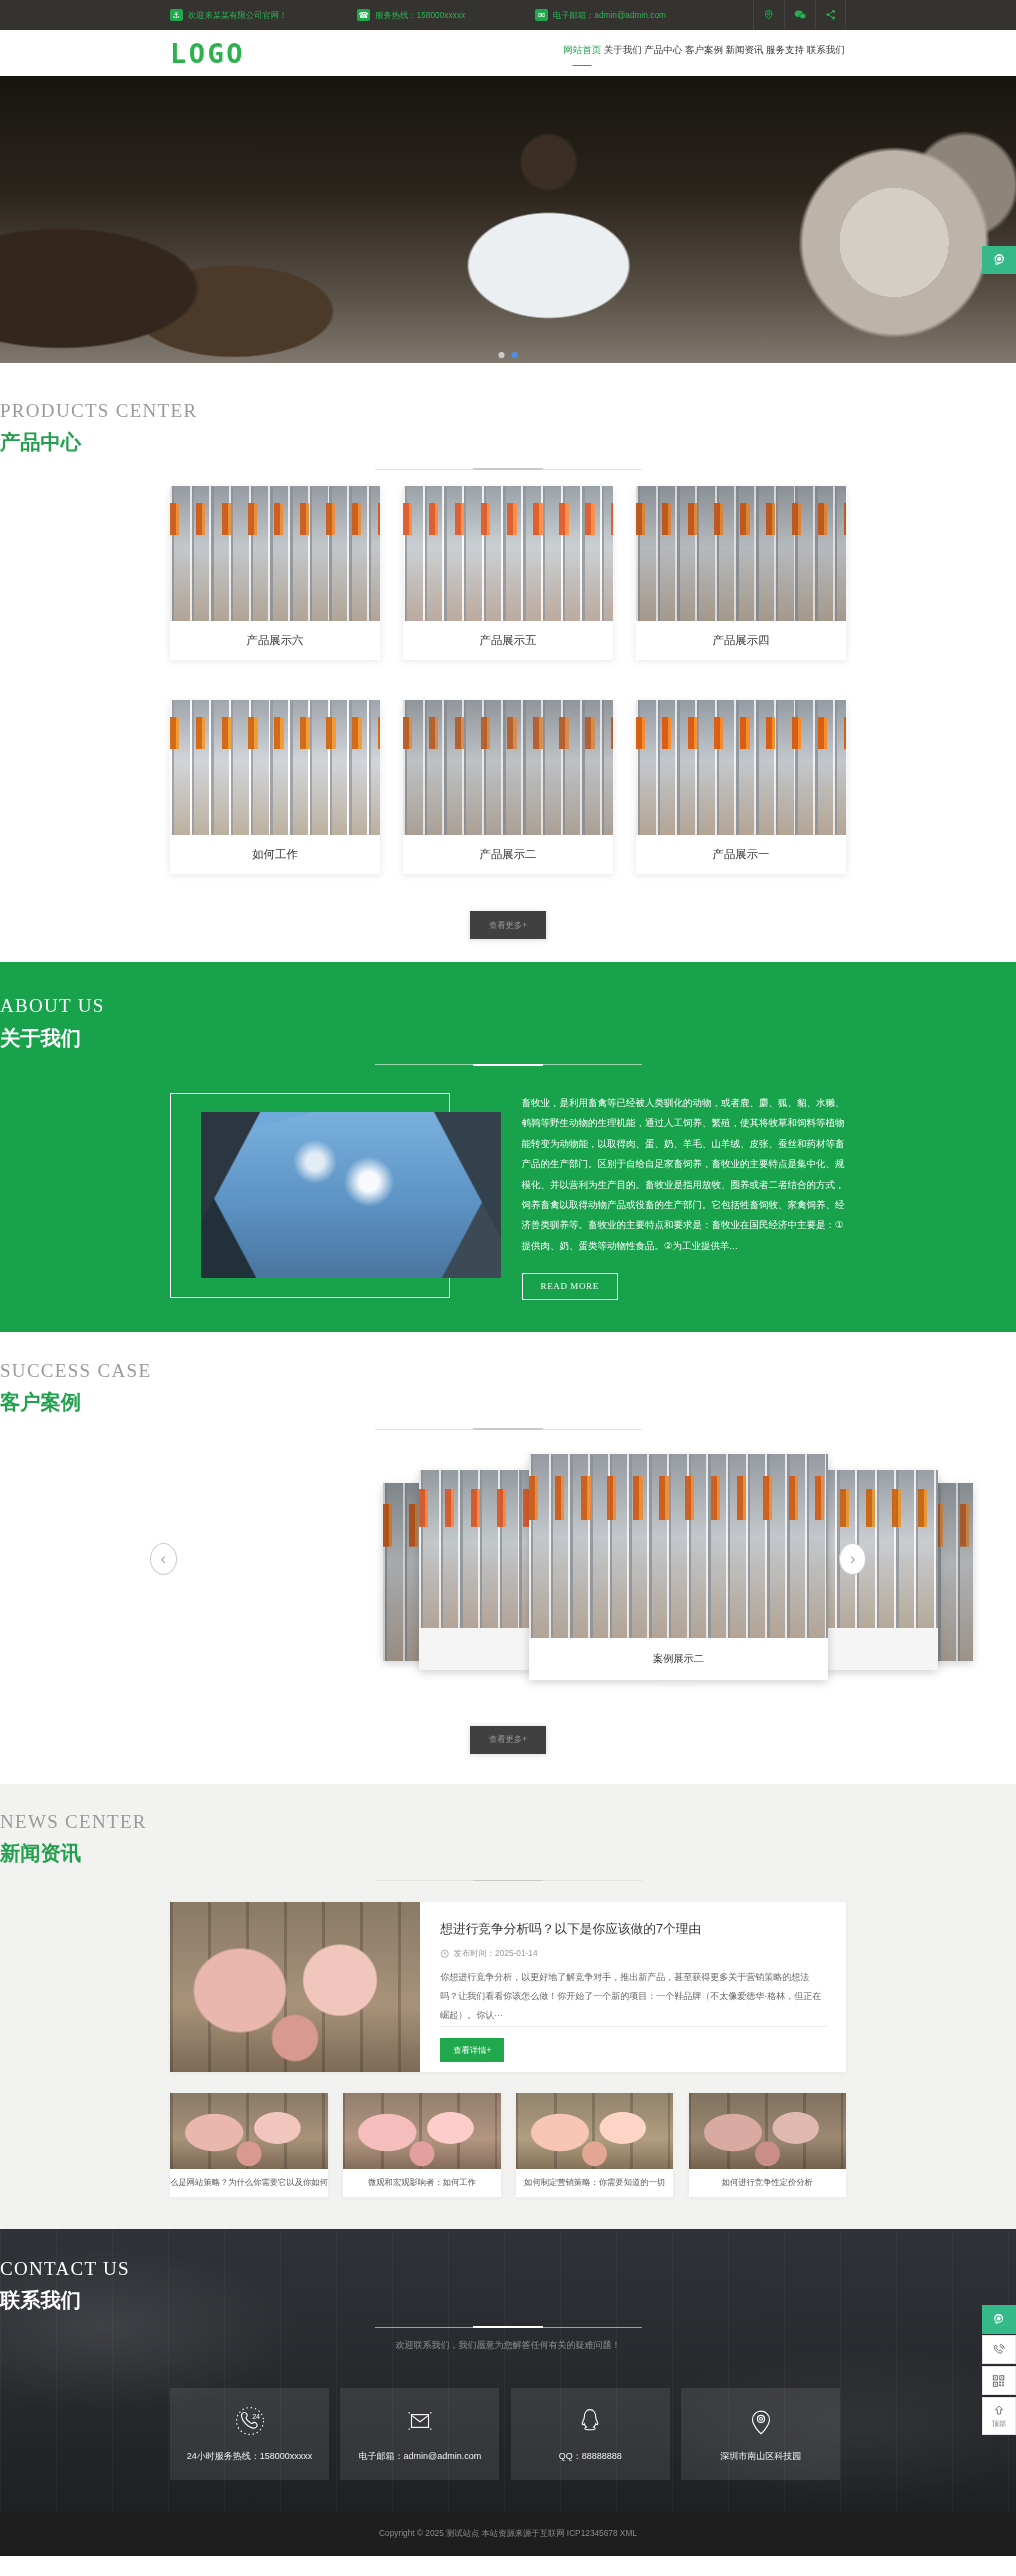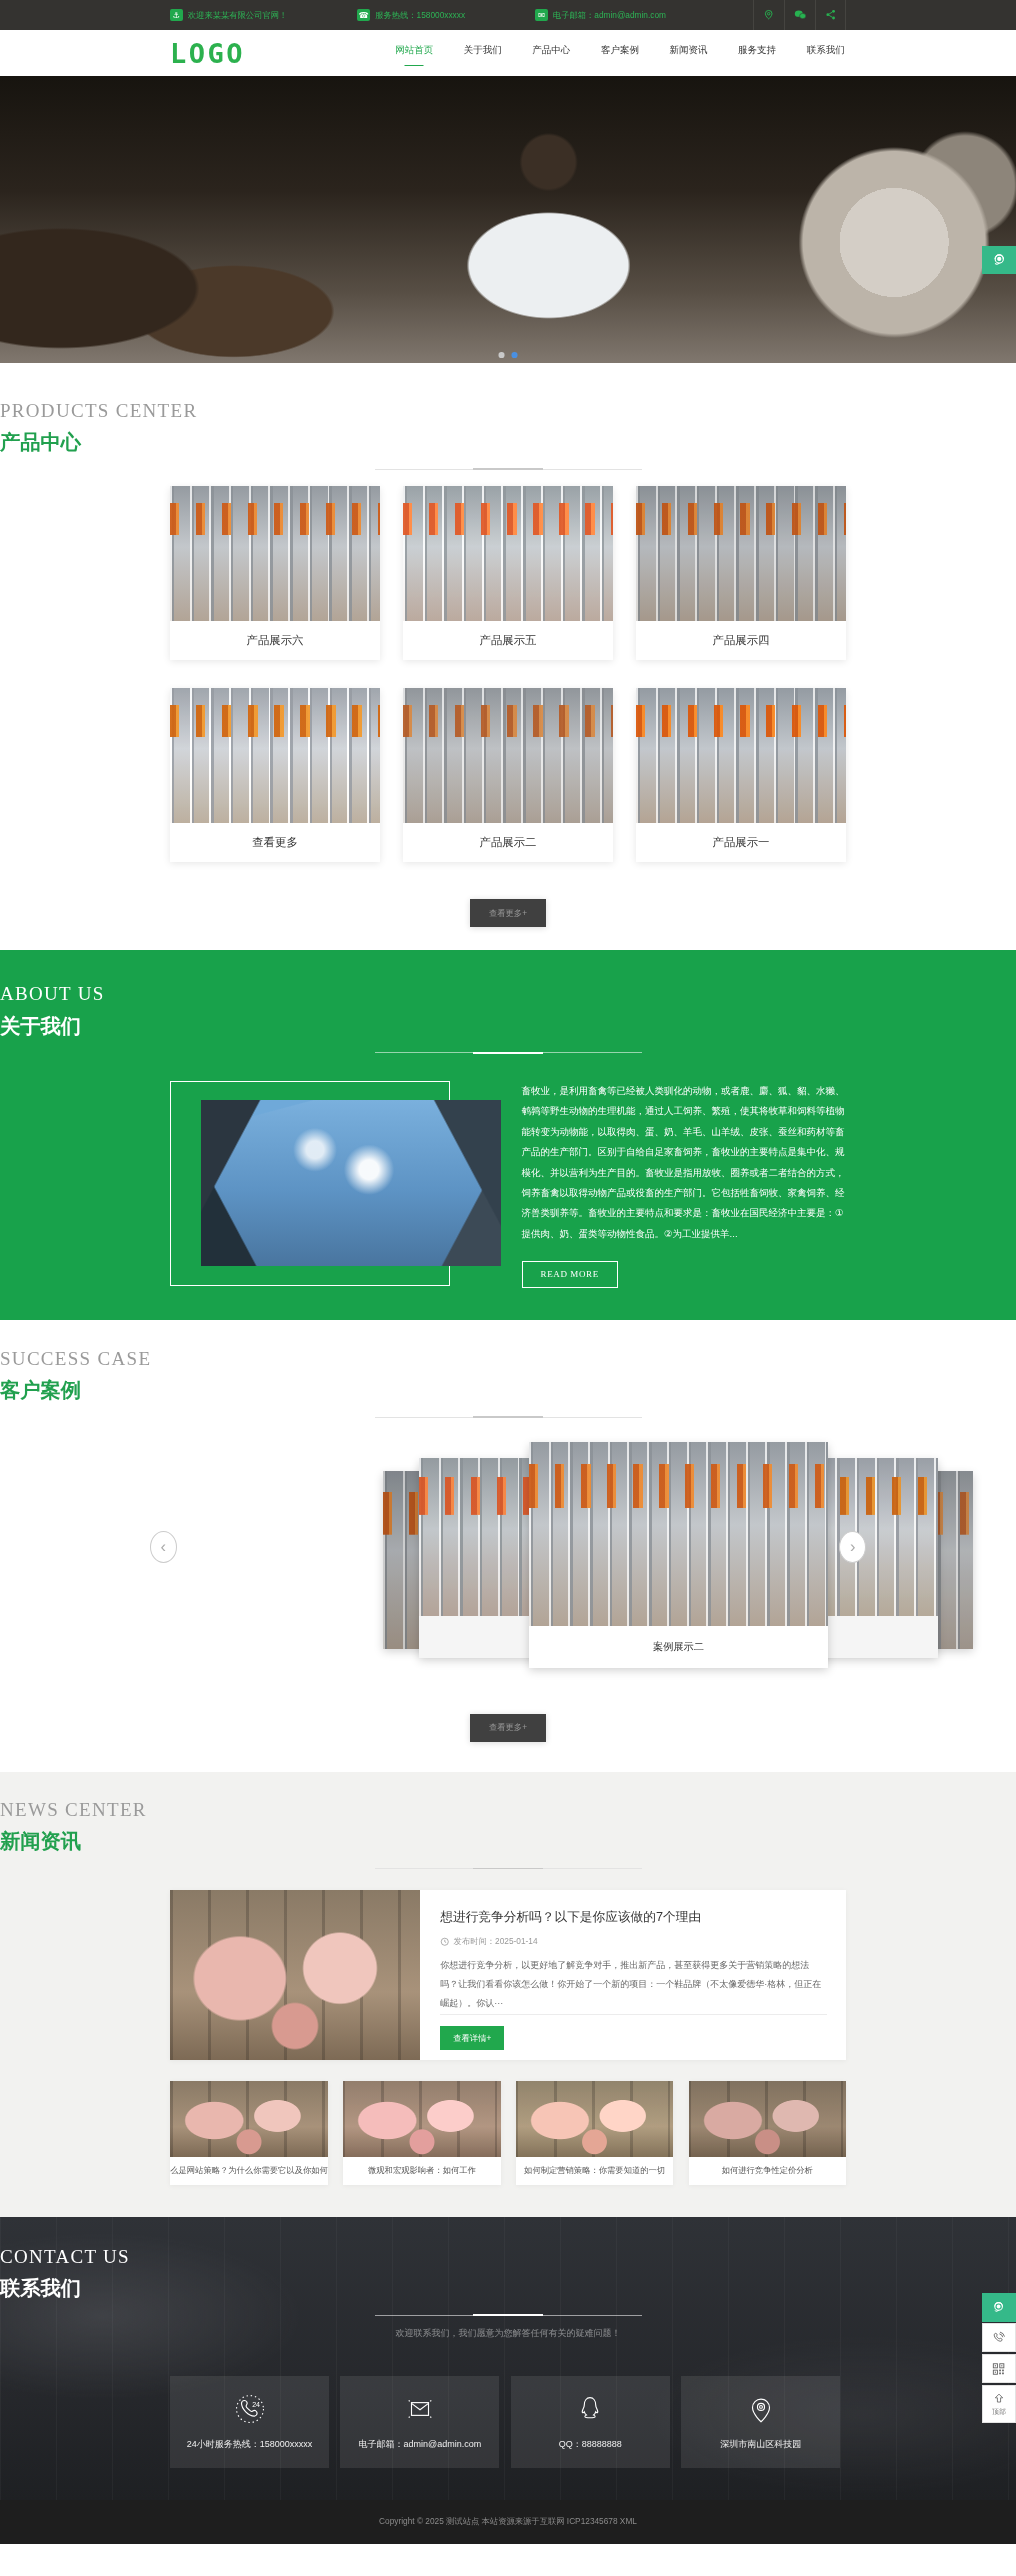--- a/index.html
+++ b/index.html
@@ -12,21 +12,21 @@
   .tb-item { display:flex; align-items:center; gap:5.1px; color:#2db355; font-size:8.3px; }
   .tb-ico { width:12.7px; height:12.7px; background:#21a84d; color:#fff; border-radius:1.9px; font-size:8.3px; line-height:12.7px; text-align:center; display:inline-block; }
   .tb-right { position:absolute; right:170px; top:0; height:30px; display:flex; }
   .tb-sq { width:31px; height:30px; display:flex; align-items:center; justify-content:center; border-left:0.6px solid #454440; color:#27b150; }
   .tb-sq:last-child { border-right:0.6px solid #454440; }
 
   
   .header { height:46px; background:#fff; }
   .header-inner { width:676px; margin:0 auto; height:46px; display:flex; align-items:center; justify-content:space-between; }
   .logo { font-family:"DejaVu Sans Mono",monospace; font-weight:bold; font-size:27px; letter-spacing:2.5px; color:#2cb14e; }
-  .nav { display:flex; gap:28px; }
+  .nav { display:flex; }
   .nav-item { font-size:9.5px; color:#333; cursor:pointer; position:relative; padding:3.8px 1.3px 9px; }
   .nav-item.active { color:#21a84d; }
   .nav-item.active::after { content:""; position:absolute; left:50%; transform:translateX(-50%); bottom:0; width:19px; height:1.3px; background:#21a84d; }
 
   
   .hero { height:287px; position:relative; overflow:hidden;
     background:
       radial-gradient(circle at 88% 58%, #d4cec6 0 6%, #bcb4a9 6% 10%, rgba(0,0,0,0) 10.5%),
       radial-gradient(circle at 95% 38%, #8d857a 0 5%, rgba(0,0,0,0) 5.5%),
       radial-gradient(ellipse 13% 30% at 54% 66%, #eceff1 0 60%, rgba(0,0,0,0) 62%),
@@ -51,21 +51,21 @@
   .sec-en { font-family:"Liberation Serif","DejaVu Serif",serif; font-size:19px; color:#9a9a9a; letter-spacing:1.3px; }
   .sec-cn { font-size:20.3px; font-weight:bold; color:#21a04e; margin-top:6.4px; }
   .sec-line { width:267px; height:0.6px; background:#e3e3e3; margin:12.7px auto 0; position:relative; }
   .sec-line::after { content:""; position:absolute; left:50%; top:-0.6px; transform:translateX(-50%); width:70px; height:1.9px; background:#c9c9c9; }
   .dark .sec-en, .dark .sec-cn { color:#fff; }
   .dark .sec-line { background:rgba(255,255,255,.55); }
   .dark .sec-line::after { background:#fff; }
 
   
   .products { padding:37px 0 23px; background:#fff; }
-  .prod-grid { width:676px; margin:16.5px auto 0; display:flex; flex-wrap:wrap; gap:28px 23px; }
+  .prod-grid { width:676px; margin:16.5px auto 0; display:flex; flex-wrap:wrap; gap:40px 23px; }
   .prod-card { width:210px; background:#fff; box-shadow:0 1.9px 7.6px rgba(0,0,0,.1); cursor:pointer; }
   .prod-img { height:135px; }
   .prod-cap { height:39px; display:flex; align-items:center; justify-content:center; font-size:11.4px; color:#333; }
   .more-btn { display:block; margin:37px auto 0; width:76px; height:28px; background:#404040; border:none; box-shadow:0 1.3px 6.4px rgba(0,0,0,.15); color:#999; font-size:8.3px; cursor:pointer; }
 
   .img-farm { background:
       repeating-linear-gradient(90deg, rgba(205,92,25,.95) 0 5.7px, rgba(238,140,52,.95) 5.7px 9.5px, rgba(0,0,0,0) 9.5px 26px) 0 16% / 100% 24% no-repeat,
       repeating-linear-gradient(90deg, rgba(255,255,255,.75) 0 1.9px, rgba(138,144,150,.8) 1.9px 4.4px, rgba(0,0,0,0) 4.4px 19.7px),
       linear-gradient(180deg, #959ba1 0%, #c3c7cb 45%, #b2a496 100%); }
   .v2 { filter:hue-rotate(-8deg) brightness(1.04); }
@@ -234,21 +234,21 @@
     <div class="prod-card">
       <div class="prod-img img-farm v2"></div>
       <div class="prod-cap">产品展示五</div>
     </div>
     <div class="prod-card">
       <div class="prod-img img-farm v3"></div>
       <div class="prod-cap">产品展示四</div>
     </div>
     <div class="prod-card">
       <div class="prod-img img-farm v4"></div>
-      <div class="prod-cap">查看更多</div>
+      <div class="prod-cap">如何工作</div>
     </div>
     <div class="prod-card">
       <div class="prod-img img-farm v5"></div>
       <div class="prod-cap">产品展示二</div>
     </div>
     <div class="prod-card">
       <div class="prod-img img-farm v6"></div>
       <div class="prod-cap">产品展示一</div>
     </div>
   </div>

